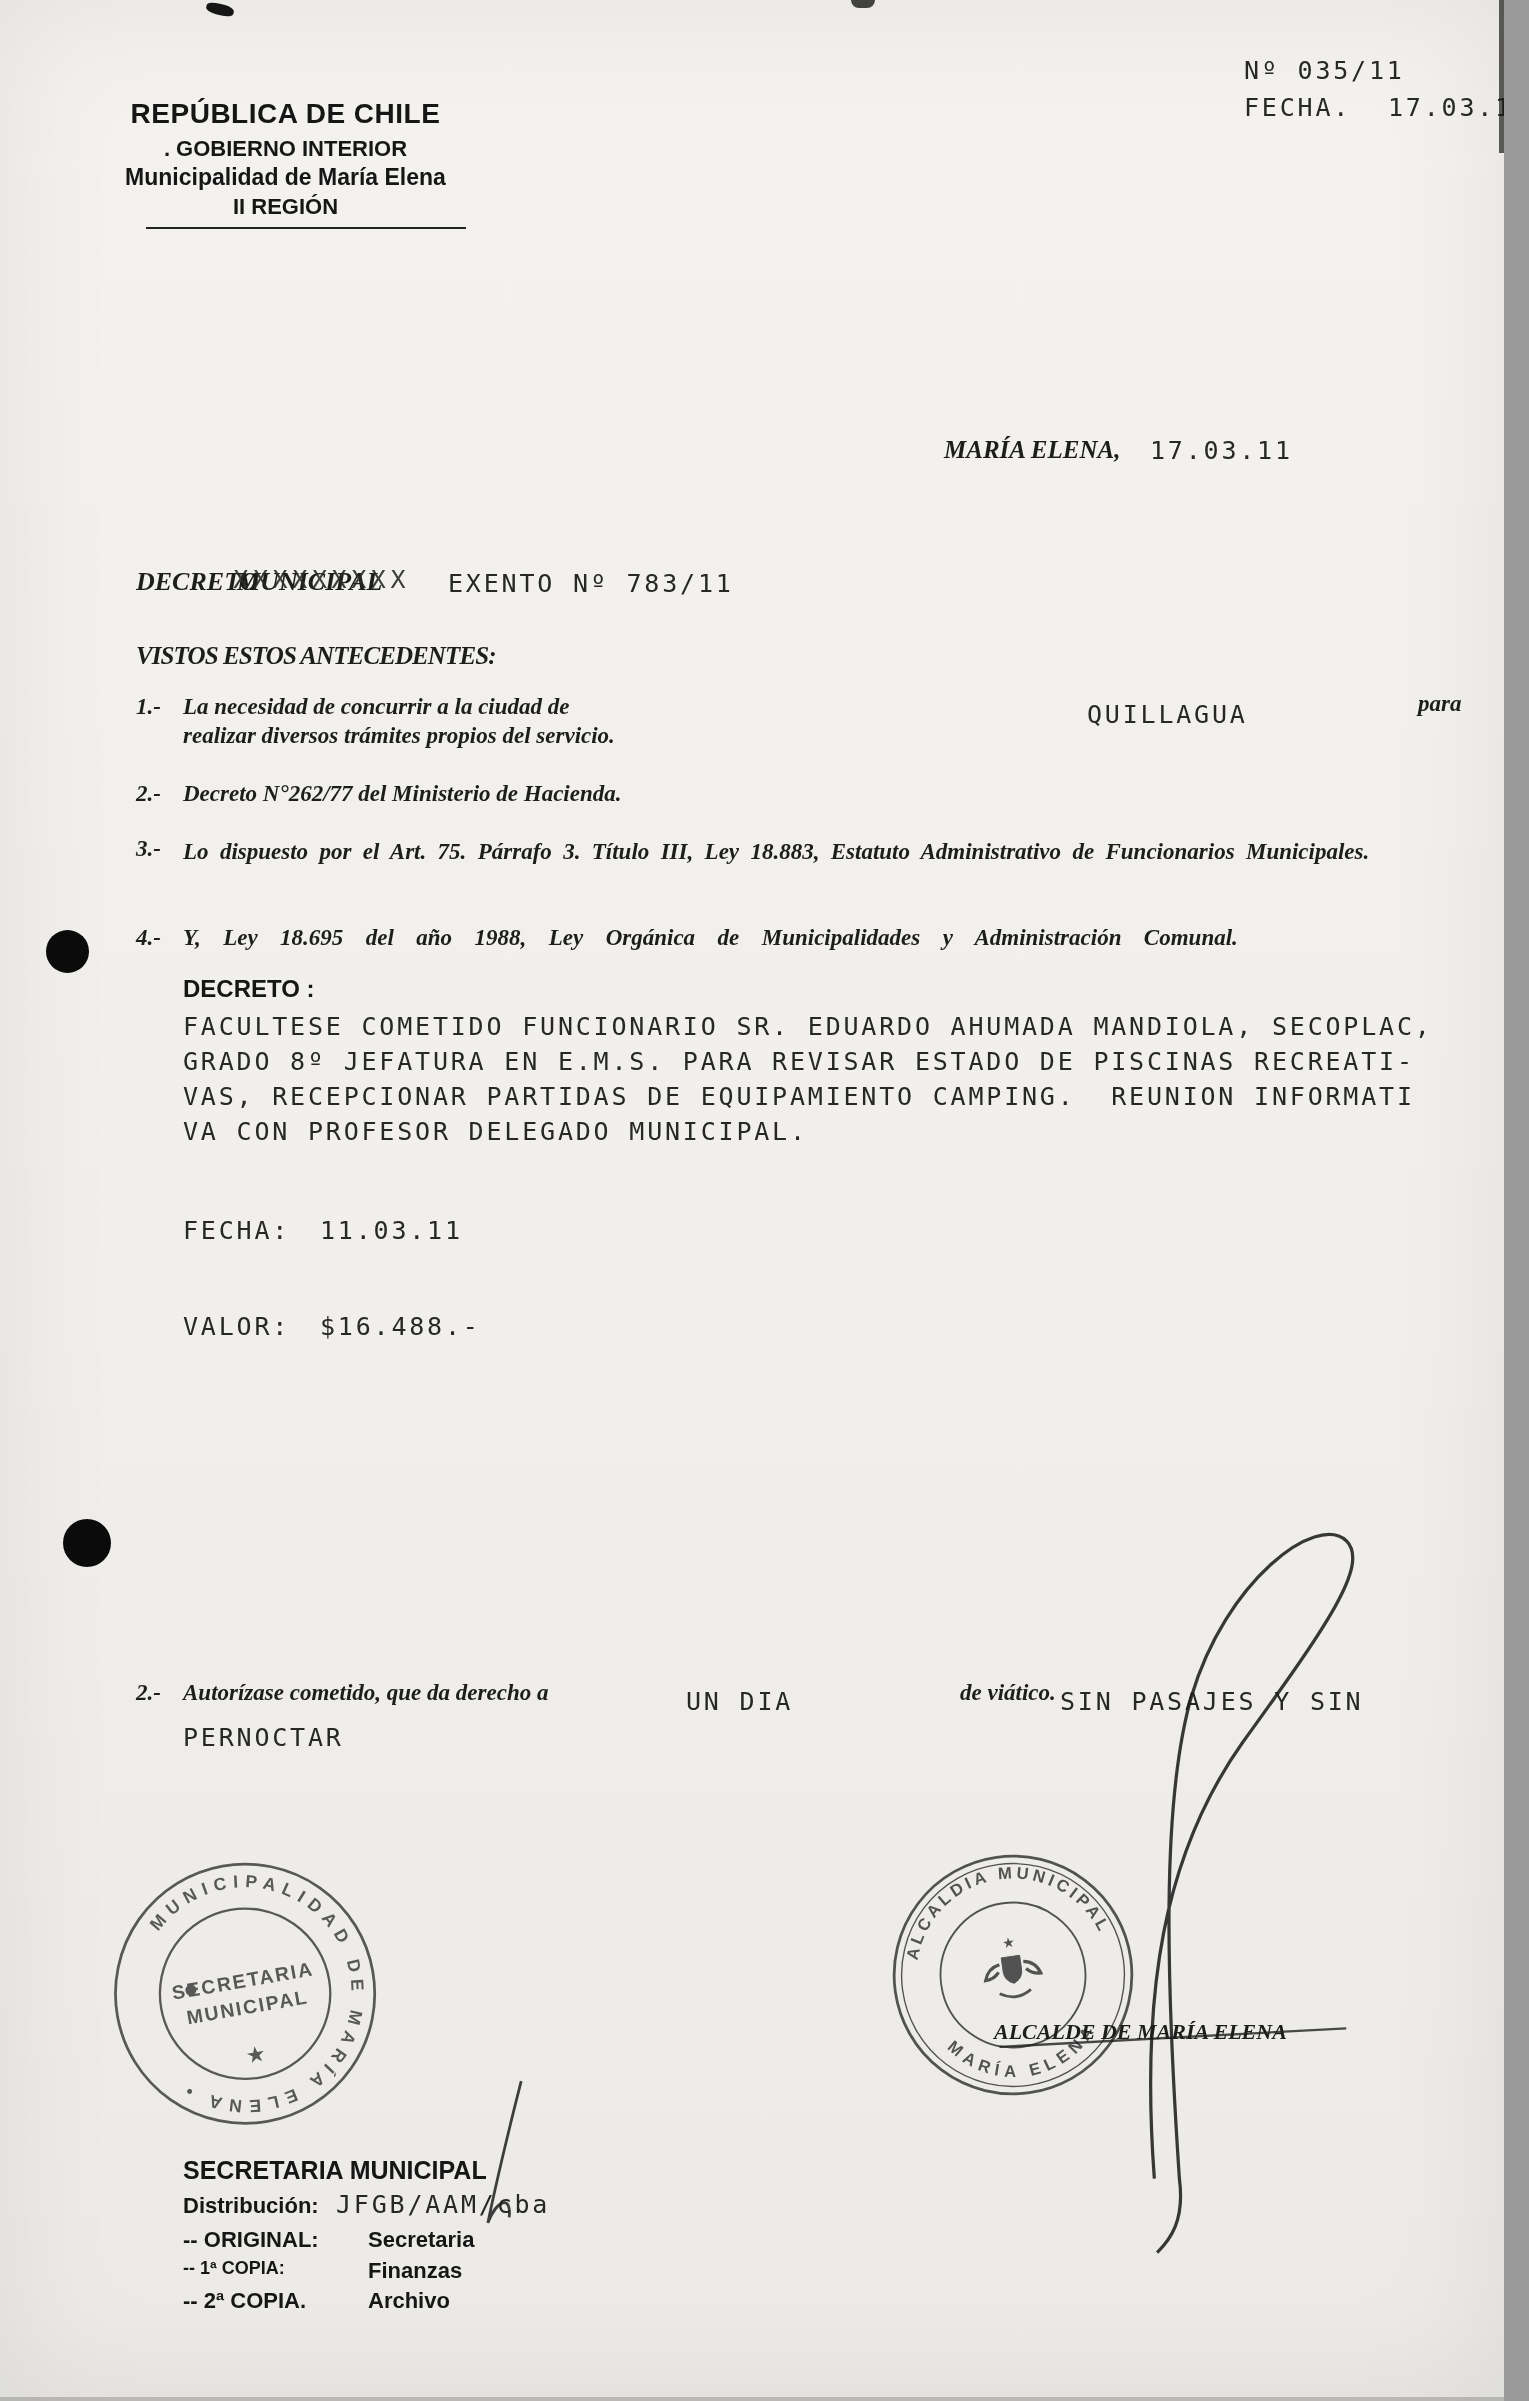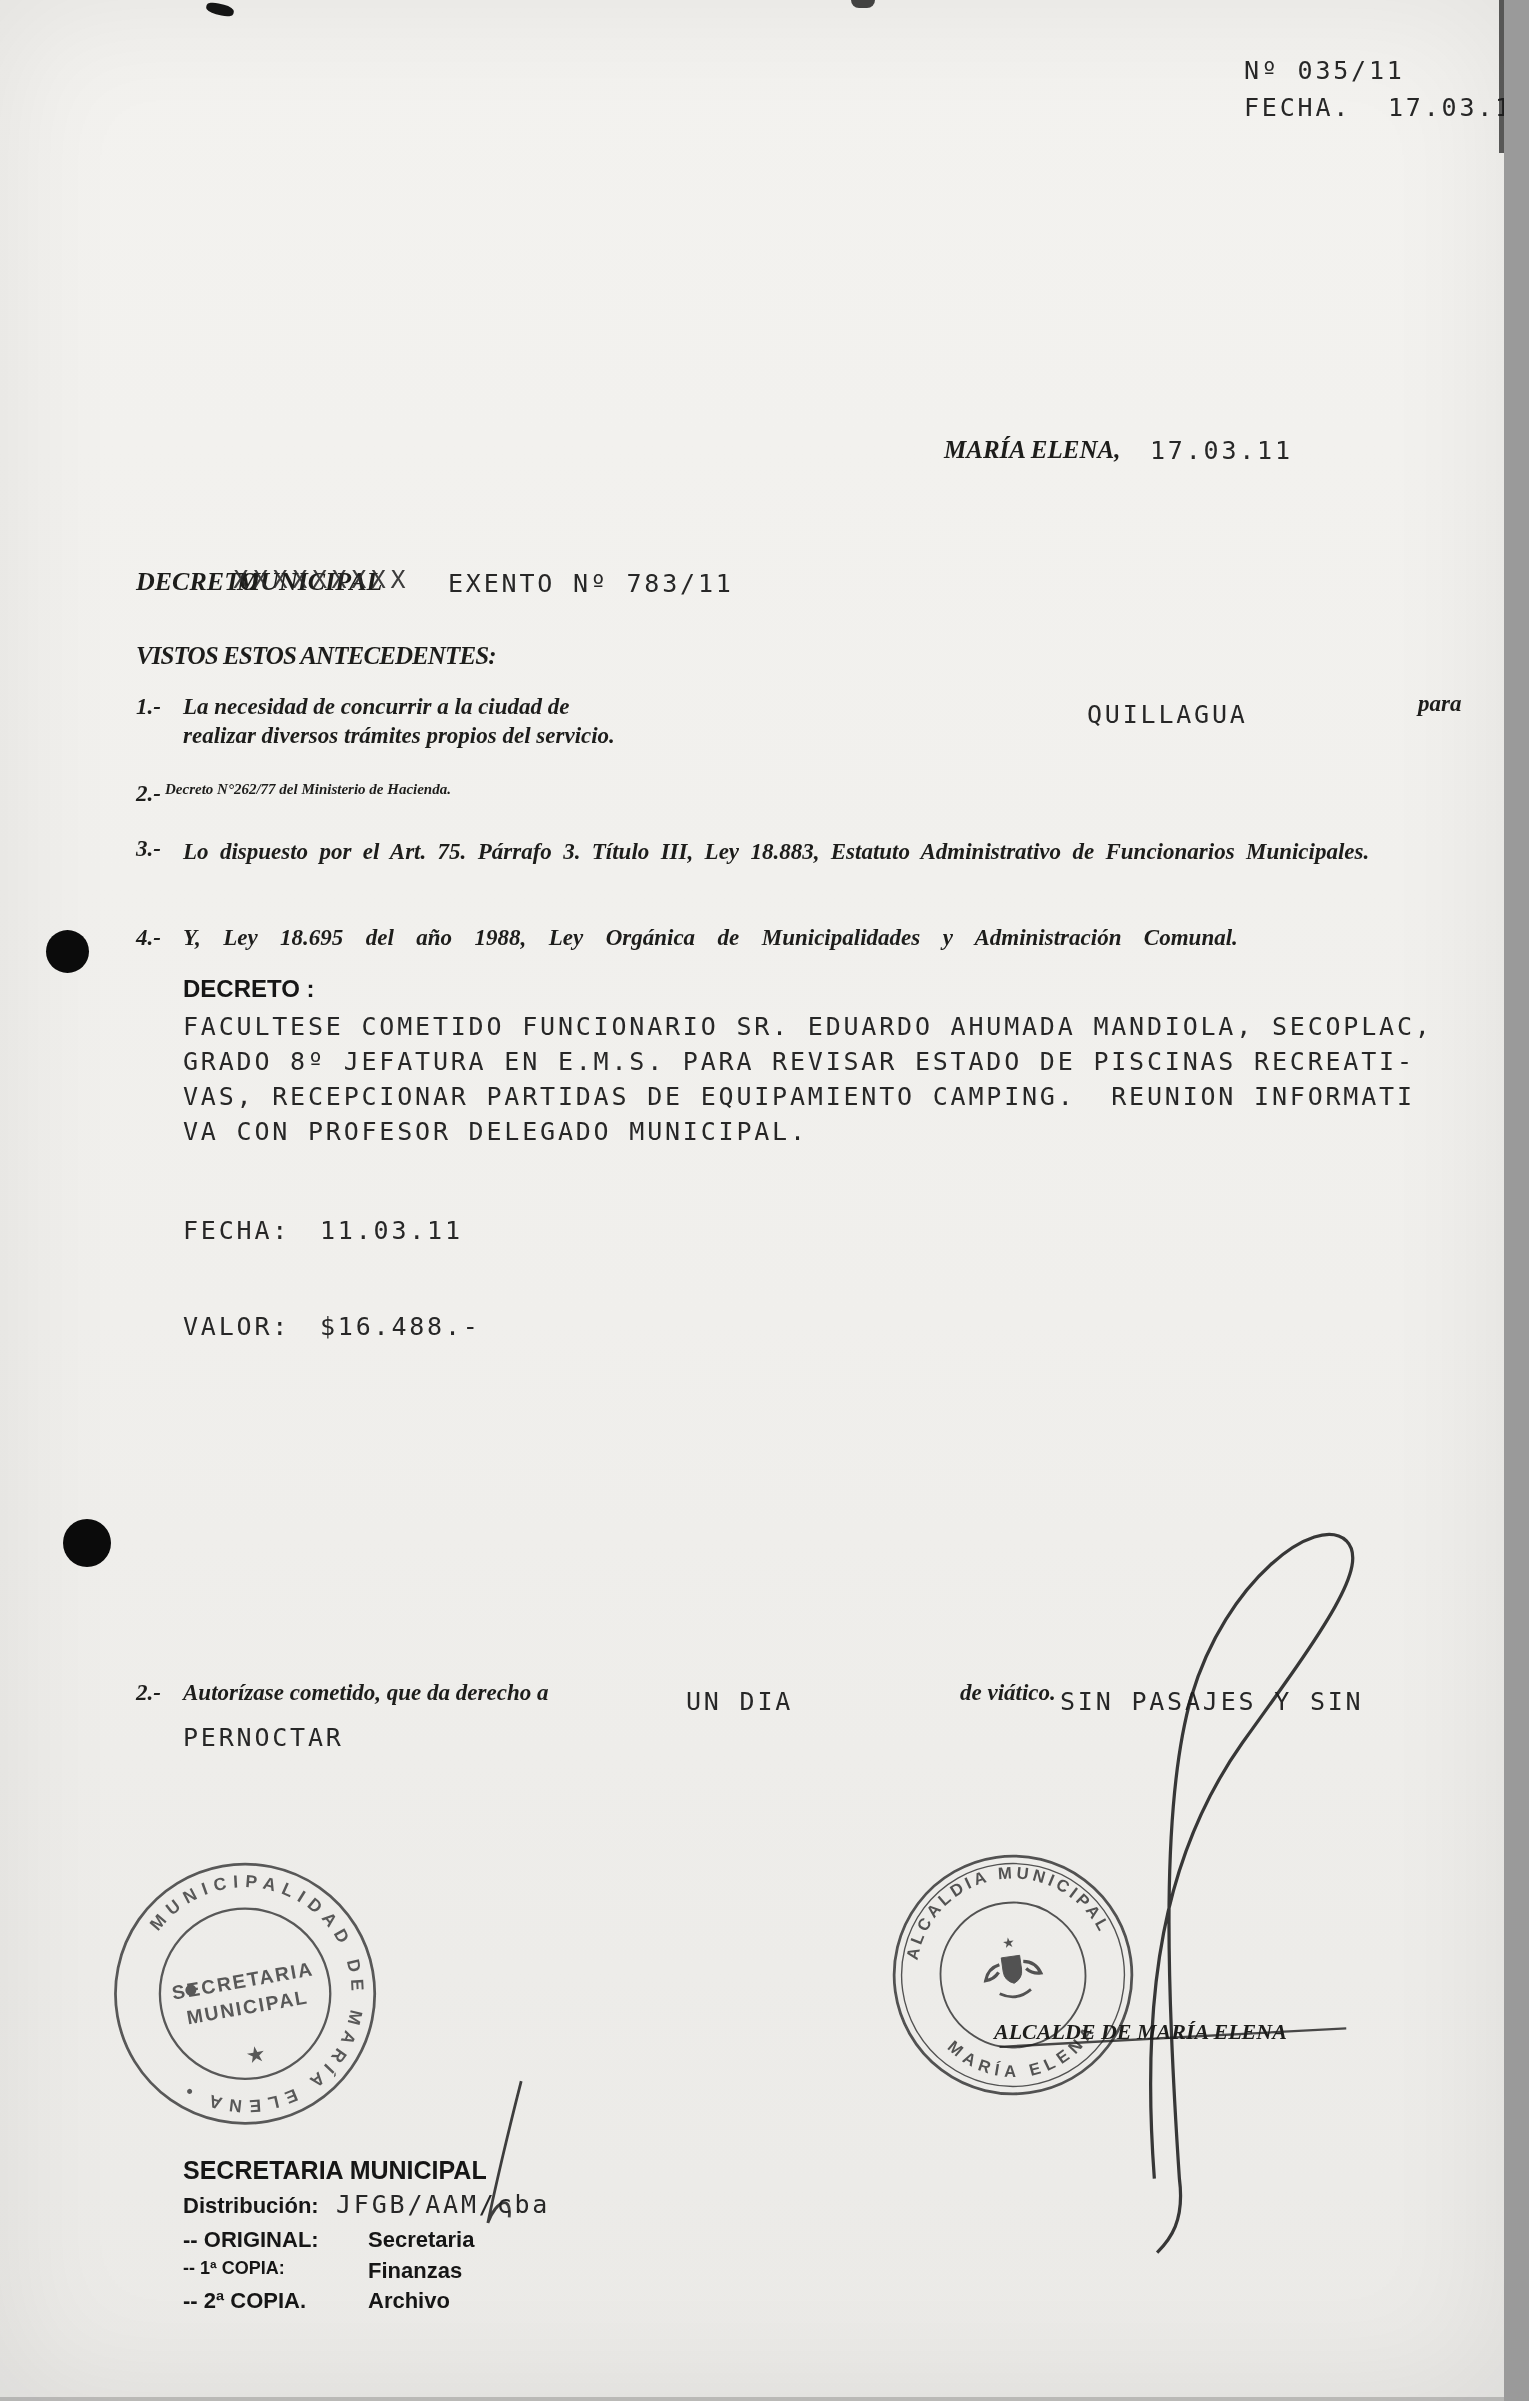--- a/index.html
+++ b/index.html
@@ -38,20 +38,27 @@
   <div class="noise" style="right:0;top:0;width:4.6px;height:153px;background:#1a1a1a;opacity:.7;"></div>
   <div class="noise" style="left:0;bottom:0;width:100%;height:3.7px;background:rgba(0,0,0,0.18);"></div>
 
   <div class="hole" style="left:46px;top:930px;width:43px;height:43px;"></div>
   <div class="hole" style="left:63px;top:1519px;width:48px;height:48px;"></div>
 
   <div class="abs mono" style="left:1244px;top:56px;">Nº 035/11</div>
   <div class="abs mono" style="left:1244px;top:93px;">FECHA.</div>
   <div class="abs mono" style="left:1388px;top:93px;">17.03.11</div>
 
+  <div class="abs" style="left:100px;top:98px;width:371px;text-align:center;">
+    <div class="sans" style="font-size:28px;letter-spacing:0.5px;">REPÚBLICA DE CHILE</div>
+    <div class="sans" style="font-size:22px;margin-top:5.6px;">. GOBIERNO INTERIOR</div>
+    <div class="sans" style="font-size:23px;margin-top:2.8px;">Municipalidad de María Elena</div>
+    <div class="sans" style="font-size:22px;margin-top:2.8px;">II REGIÓN</div>
+    <div style="margin:6.5px auto 0 46px;width:320px;height:2.8px;background:#222;"></div>
+  </div>
 
   <div class="abs serif" style="left:944px;top:436px;font-size:25px;">MARÍA ELENA,</div>
   <div class="abs mono" style="left:1150px;top:436px;">17.03.11</div>
 
   <div class="abs serif" style="left:136px;top:567px;font-size:26px;">DECRETO</div>
   <div class="abs" style="left:237px;top:567px;">
     <span class="strike-wrap">
       <span class="serif" style="font-size:26px;">MUNICIPAL</span>
       <span class="strike-over">XXXXXXXXX</span>
     </span>
@@ -60,21 +67,21 @@
 
   <div class="abs serif" style="left:136px;top:642px;font-size:25px;letter-spacing:-0.9px;">VISTOS ESTOS ANTECEDENTES:</div>
 
   <div class="abs serif" style="left:136px;top:694px;font-size:23px;">1.-</div>
   <div class="abs serif" style="left:183px;top:694px;font-size:23px;">La necesidad de concurrir a la ciudad de</div>
   <div class="abs mono" style="left:1087px;top:700px;">QUILLAGUA</div>
   <div class="abs serif" style="left:1393px;top:691px;font-size:23px;margin-left:25px;">para</div>
   <div class="abs serif" style="left:183px;top:723px;font-size:23px;">realizar diversos trámites propios del servicio.</div>
 
   <div class="abs serif" style="left:136px;top:781px;font-size:23px;">2.-</div>
-  <div class="abs serif" style="left:165px;top:781px;font-size:15px;">Decreto N°262/77 del Ministerio de Hacienda.</div>
+  <div class="abs serif" style="left:183px;top:781px;font-size:23px;">Decreto N°262/77 del Ministerio de Hacienda.</div>
 
   <div class="abs serif" style="left:136px;top:836px;font-size:23px;">3.-</div>
   <div class="abs serif" style="left:183px;top:836px;width:1233px;font-size:23px;line-height:31px;text-align:justify;word-spacing:5.6px;">Lo dispuesto por el Art. 75. Párrafo 3. Título III, Ley 18.883, Estatuto Administrativo de Funcionarios Municipales.</div>
 
   <div class="abs serif" style="left:136px;top:925px;font-size:23px;">4.-</div>
   <div class="abs serif" style="left:183px;top:925px;width:1261px;font-size:23px;word-spacing:16.7px;">Y, Ley 18.695 del año 1988, Ley Orgánica de Municipalidades y Administración Comunal.</div>
 
   <div class="abs sans" style="left:183px;top:975px;font-size:24px;">DECRETO :</div>
 
   <div class="abs" style="left:183px;top:1009px;">

